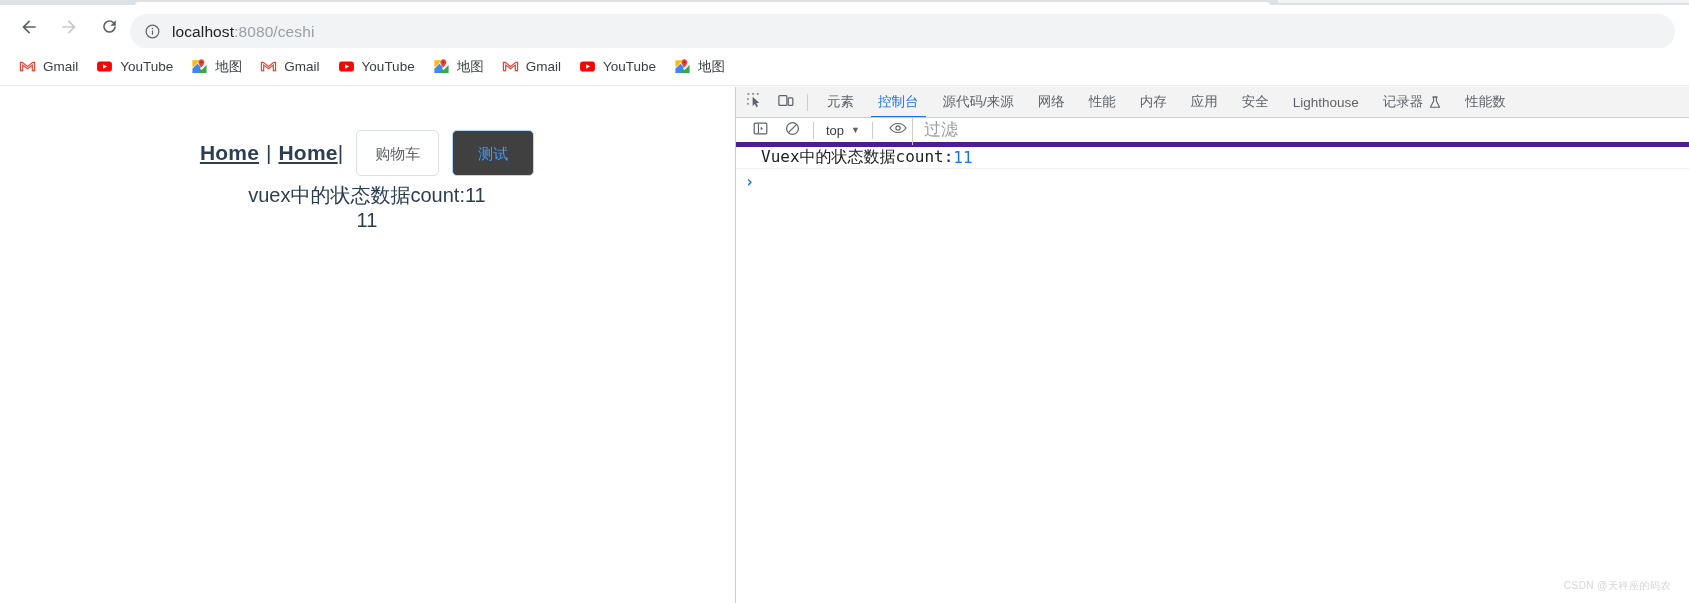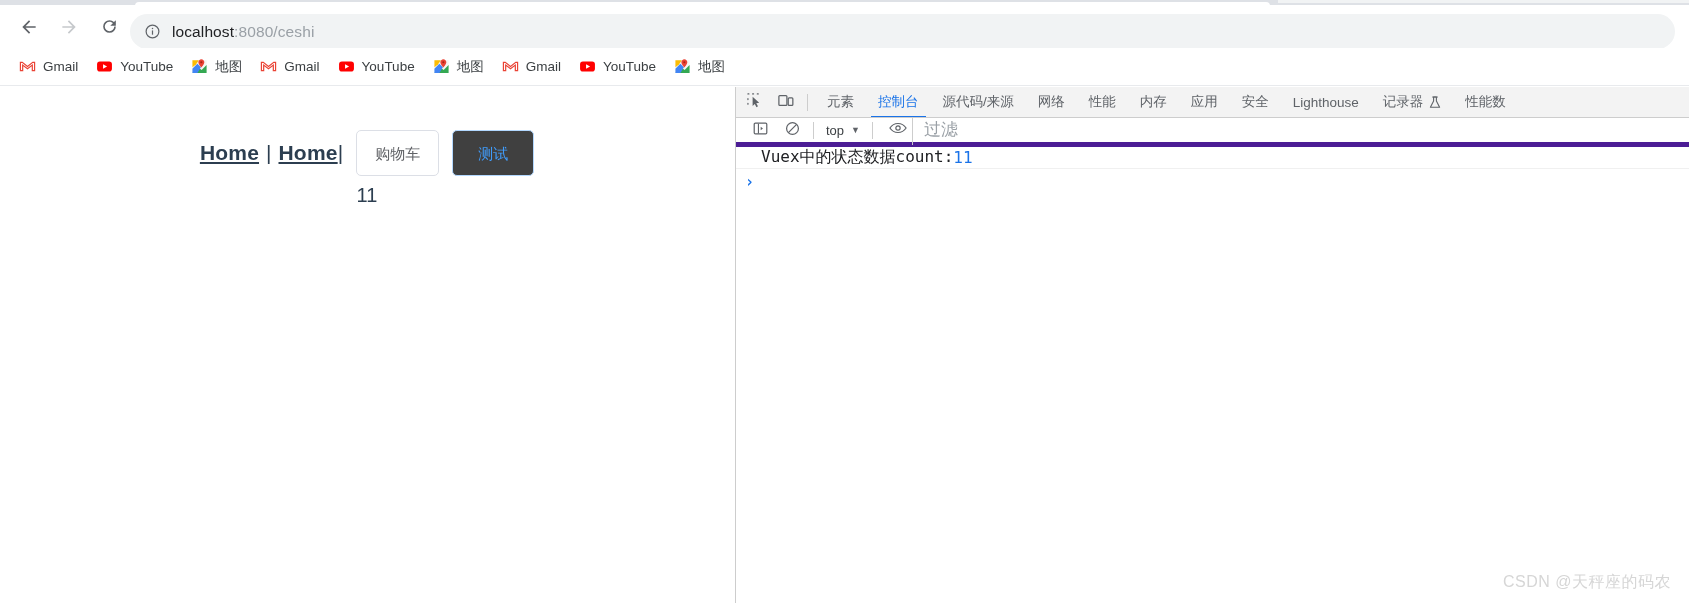--- a/index.html
+++ b/index.html
@@ -181,21 +181,21 @@
     padding-left: 9px;
   }
   .console-prompt .chevron {
     color: #1a73e8; font-family: "DejaVu Sans Mono", monospace;
     font-size: 15px; font-weight: bold;
   }
 
   
   #watermark {
     position: absolute; right: 18px; bottom: 10px;
-    font-size: 16px; color: #d6d6d6;
+    font-size: 10px; color: #d6d6d6;
     letter-spacing: 0.5px; white-space: nowrap;
   }
 </style>
 </head>
 <body>
 
 <div id="browser-window">
 
   <div id="tab-strip">
     <div class="tab-active"></div>
@@ -344,20 +344,21 @@
     <div id="app-nav">
       <a class="nav-link">Home</a>
       <span class="nav-sep">|</span>
       <a class="nav-link">Home</a>
       <span class="nav-tail">|</span>
       <button class="app-btn cart">购物车</button>
       <button class="app-btn test">测试</button>
     </div>
 
     <div id="app-lines">
+      <div>vuex中的状态数据count:11</div>
       <div>11</div>
     </div>
   </div>
 
   <div id="devtools">
 
     <div id="dt-tabbar">
       <div class="dt-icon-btn">
         <span>
           <svg width="15" height="15" viewBox="0 0 16 16">

